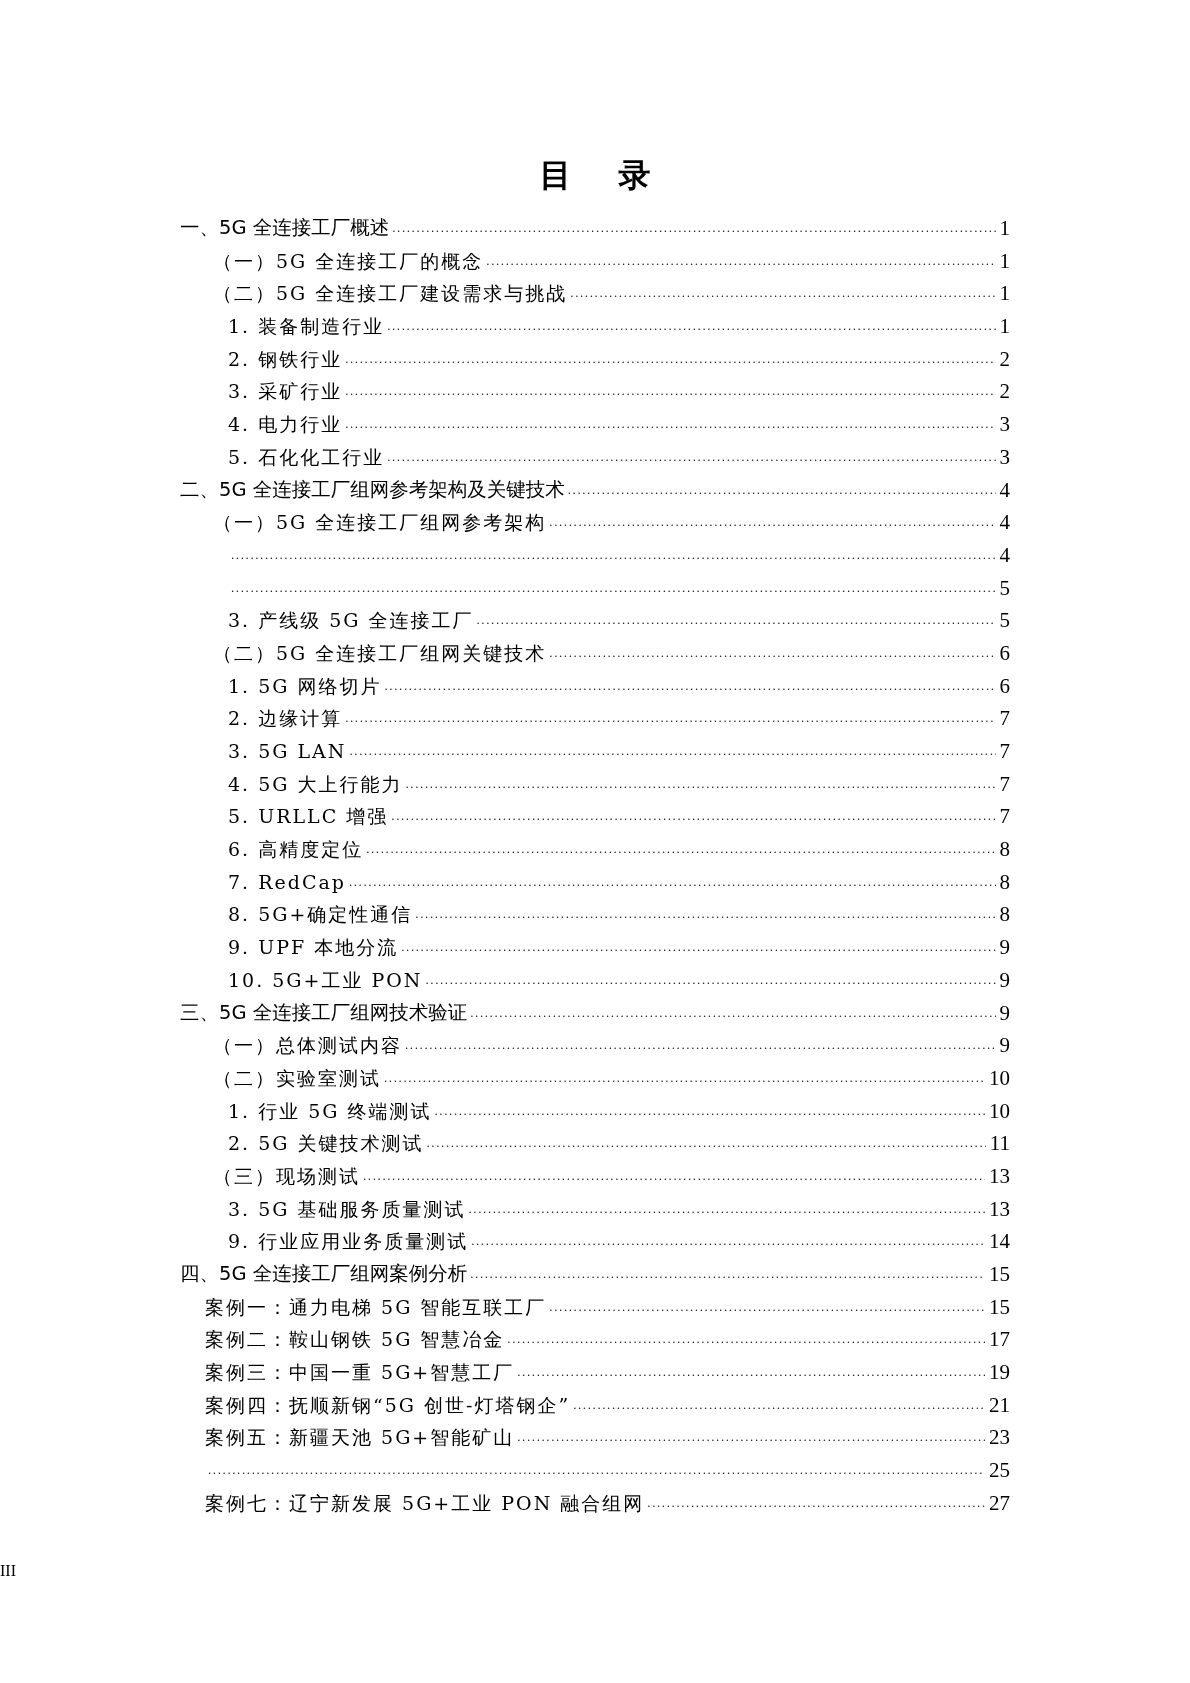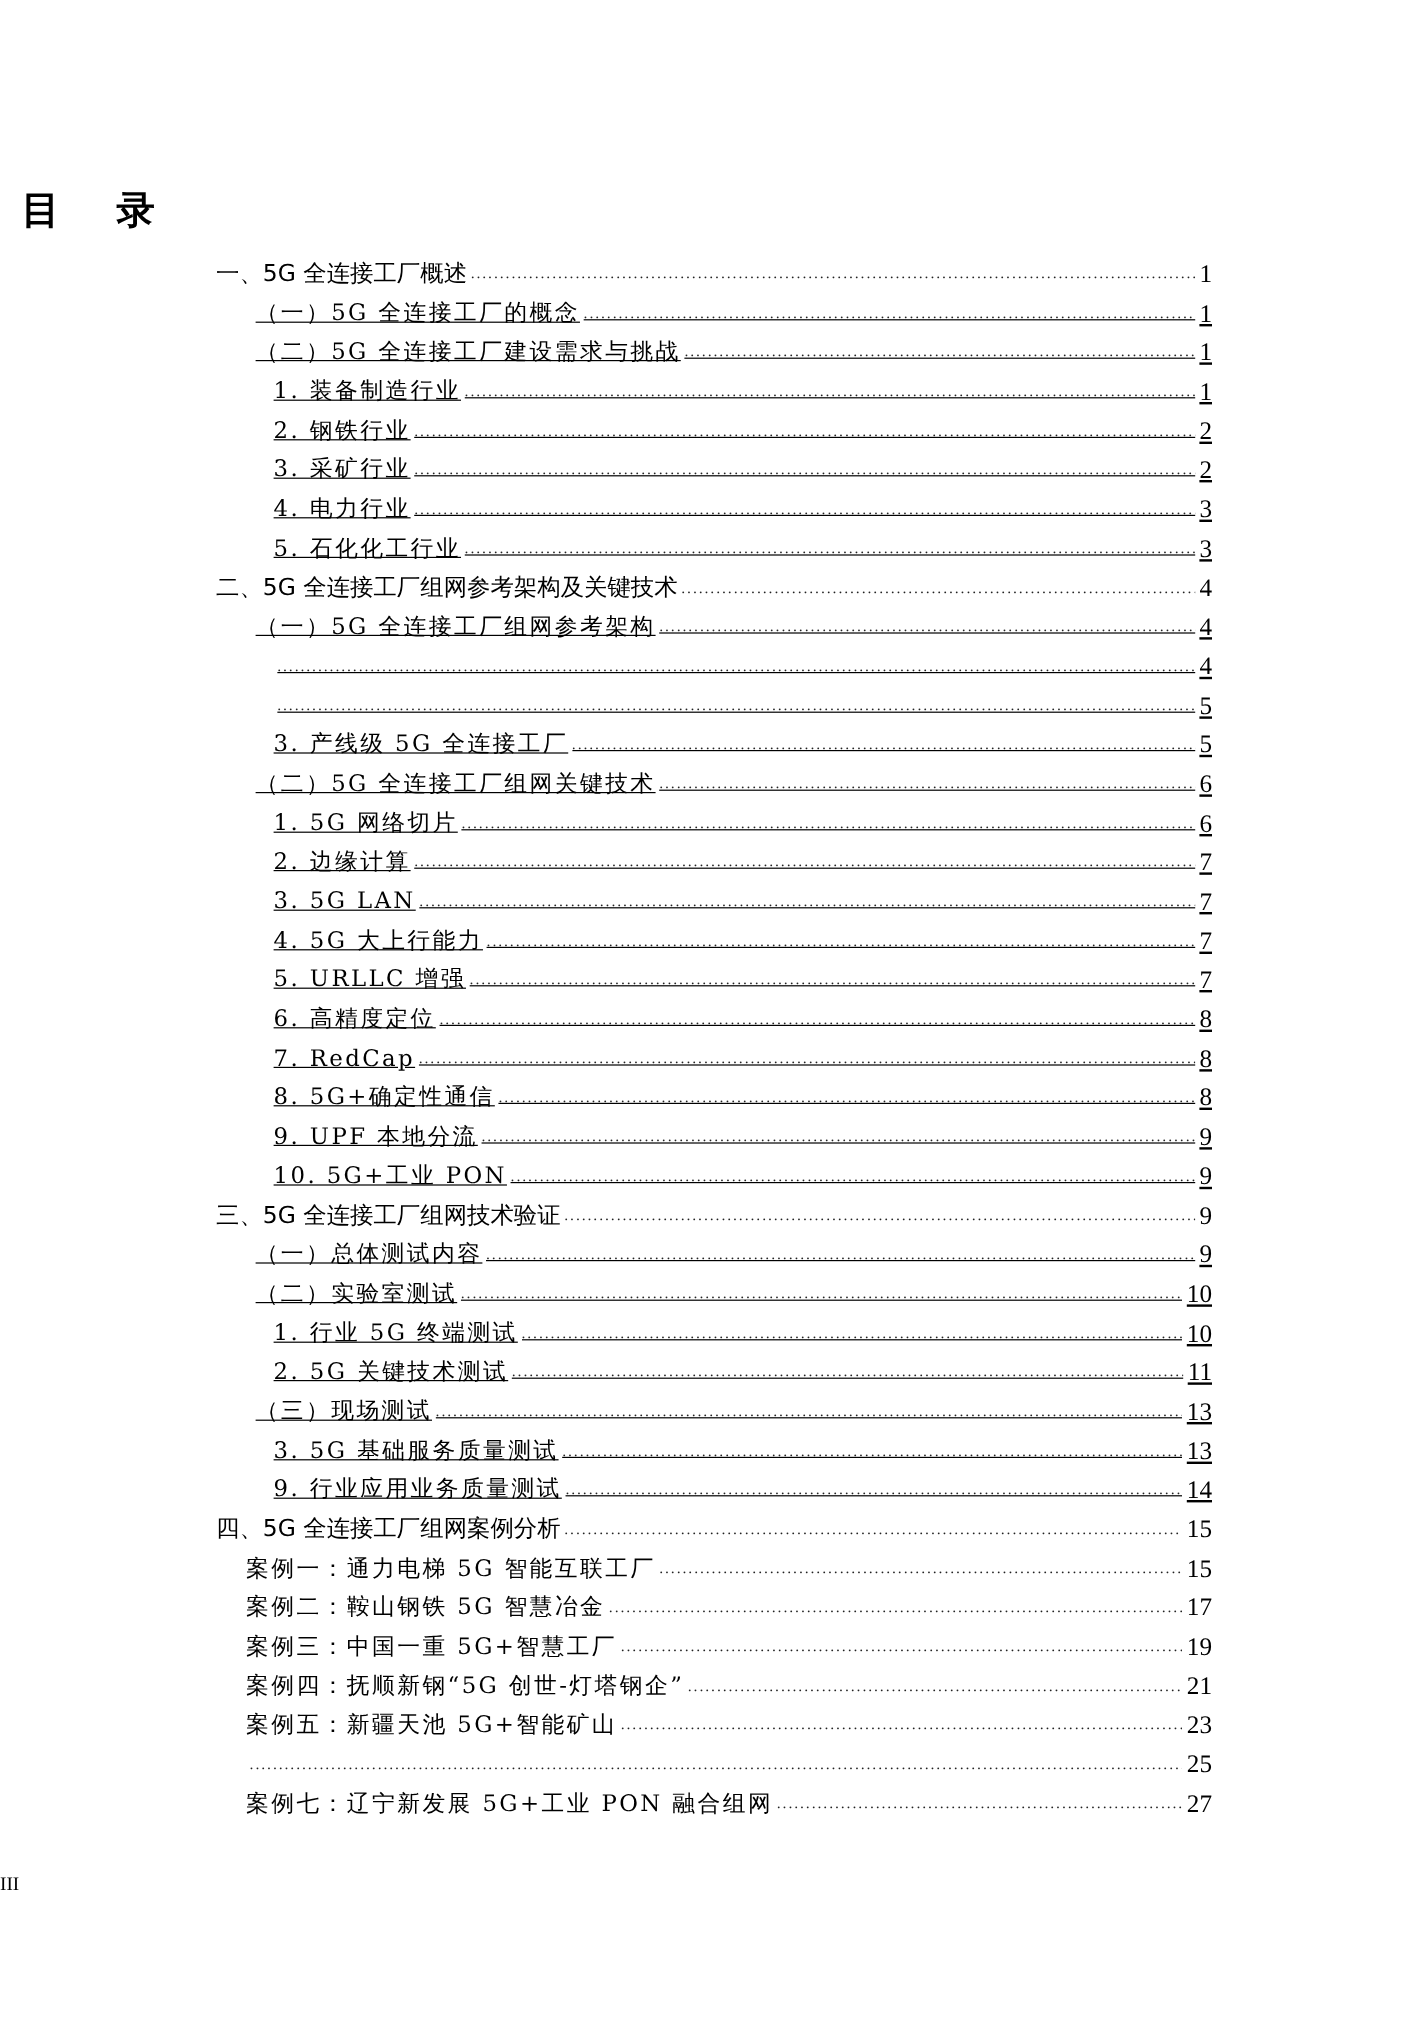--- a/index.html
+++ b/index.html
@@ -1,26 +1,26 @@
 <!DOCTYPE html>
 <html><head>
   <meta charset="utf-8">
   <style>
     html, body { margin: 0; padding: 0; background: #ffffff; }
     body { width: 1190px; height: 1683px; position: relative; overflow: hidden;
            font-family: "DejaVu Serif", "Liberation Serif", serif; color: #000; }
-    .title { position: absolute; top: 155px; left: 0; width: 1190px; text-align: left;
+    .title { position: absolute; top: 155px; left: 0; width: 1190px; text-align: center;
              font-family: "DejaVu Sans", "Liberation Sans", sans-serif; font-weight: bold;
              font-size: 32px; letter-spacing: 18px; line-height: 40px; padding-left: 18px; box-sizing: border-box; }
     .toc { position: absolute; top: 212px; left: 180px; width: 830px; }
     .row { display: flex; align-items: flex-start; height: 32.7px; line-height: 32.7px;
            font-size: 19px; white-space: nowrap; }
     .row.l1 { padding-left: 0; font-family: "DejaVu Sans", "Liberation Sans", sans-serif; font-weight: normal; font-size: 19.5px; }
-    .row.l2 { padding-left: 33px; letter-spacing: 2px; text-decoration: underline; }
-    .row.l3 { padding-left: 48px; letter-spacing: 2px; text-decoration: underline; }
+    .row.l2 { padding-left: 33px; letter-spacing: 2px; }
+    .row.l3 { padding-left: 48px; letter-spacing: 2px; }
     .row.lc { padding-left: 25px; letter-spacing: 2px; }
     .label { flex: 0 0 auto; }
     .dots { flex: 1 1 auto; overflow: hidden; margin: 0 4px 0 3px; color: #222;
             font-family: "Liberation Serif", serif; font-size: 13px; letter-spacing: 1.6px; }
     .dots::before { content: "....................................................................................................................................................................................................................................................................................................................."; }
     .page { flex: 0 0 auto; font-family: "Liberation Serif", serif; font-size: 21px; letter-spacing: 0; }
     .footer { position: absolute; top: 1562px; left: 0; width: 1190px; text-align: left;
               font-family: "Liberation Serif", serif; font-size: 16px; }
   </style>
 </head>

